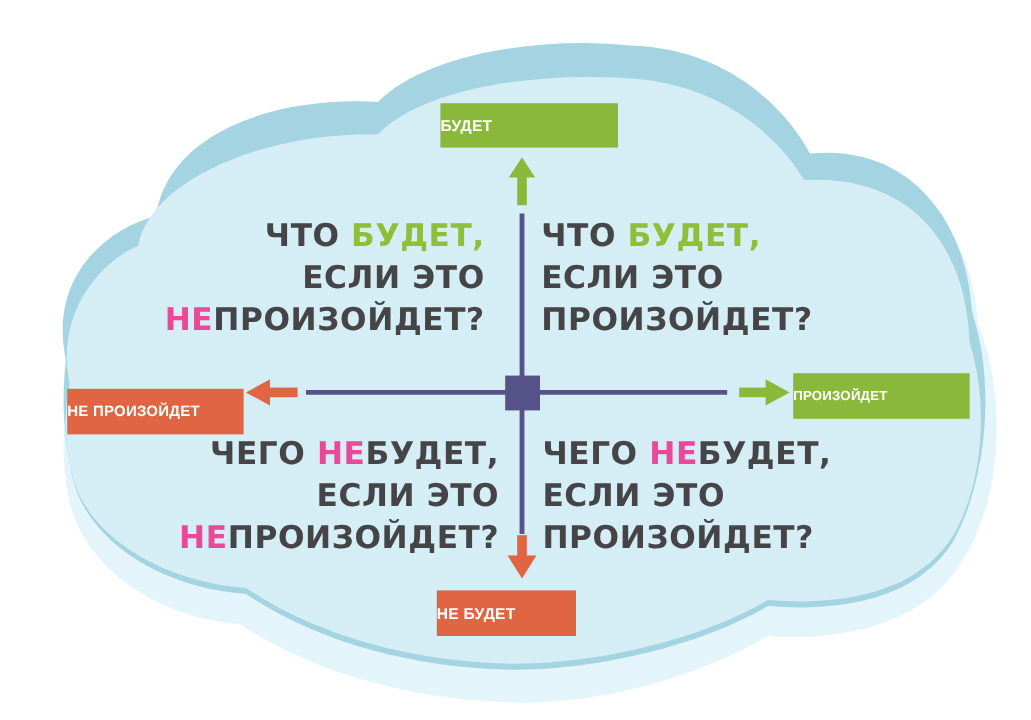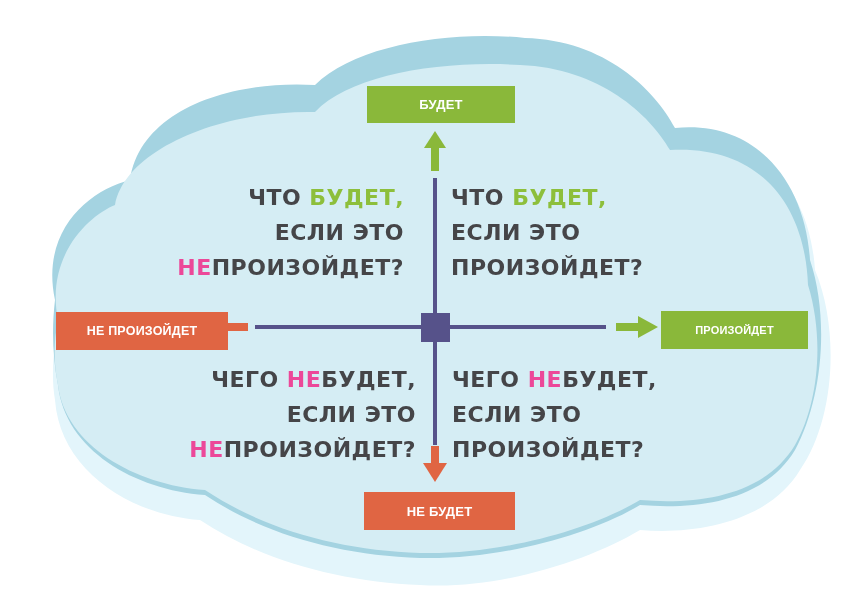--- a/index.html
+++ b/index.html
@@ -2,27 +2,27 @@
 <html><head>
 <meta charset="utf-8">
 <style>
   html, body { margin: 0; padding: 0; background: #ffffff; }
   body { width: 859px; height: 600px; position: relative; overflow: hidden;
          font-family: "Liberation Sans", "DejaVu Sans", sans-serif; }
   #canvas { position: absolute; left: 0; top: 0; width: 859px; height: 600px; }
   svg.bg { position: absolute; left: 0; top: 0; }
 
   .label-box { position: absolute; color: #ffffff; font-weight: bold;
-               display: flex; align-items: center; justify-content: center;
+               display: flex; align-items: center; justify-content: flex-start;
                font-size: 13px; letter-spacing: 0.2px; }
   .green-box { background: #8ab83a; }
   .orange-box { background: #e06543; }
 
   .quad { position: absolute; font-family: "DejaVu Sans", sans-serif;
-          font-weight: bold; font-size: 22px; line-height: 35px;
+          font-weight: bold; font-size: 26px; line-height: 35px;
           color: #454548; letter-spacing: 0.5px; white-space: nowrap; }
   .quad.left { text-align: right; }
   .quad.right { text-align: left; }
   .quad .line { display: block; }
   .hl-green { color: #8dbf3b; }
   .hl-red { color: #ec4899; }
 </style>
 </head>
 <body>
 
@@ -91,24 +91,24 @@
 
     <g fill="#8ab83a">
       <rect x="616" y="323" width="26" height="8"></rect>
       <polygon points="638,316 638,338 658,327"></polygon>
     </g>
   </svg>
 
   <div class="label-box green-box" style="left:367px; top:86px; width:148px; height:37px;">
     <span>БУДЕТ</span>
   </div>
-  <div class="label-box orange-box" style="left:364px; top:492px; width:151px; height:38px;">
+  <div class="label-box orange-box" style="left:364px; top:492px; width:116px; height:38px;">
     <span>НЕ БУДЕТ</span>
   </div>
-  <div class="label-box orange-box" style="left:56px; top:312px; width:172px; height:38px; font-size:12.5px;">
+  <div class="label-box orange-box" style="left:56px; top:324px; width:147px; height:38px; font-size:12.5px;">
     <span>НЕ ПРОИЗОЙДЕТ</span>
   </div>
   <div class="label-box green-box" style="left:661px; top:311px; width:147px; height:38px; font-size:11px;">
     <span>ПРОИЗОЙДЕТ</span>
   </div>
 
   <div class="quad left" style="right:455px; top:180px;">
     <span class="line"><span>ЧТО </span><span class="hl-green">БУДЕТ,</span></span>
     <span class="line">ЕСЛИ ЭТО</span>
     <span class="line"><span class="hl-red">НЕ</span><span>ПРОИЗОЙДЕТ?</span></span>

